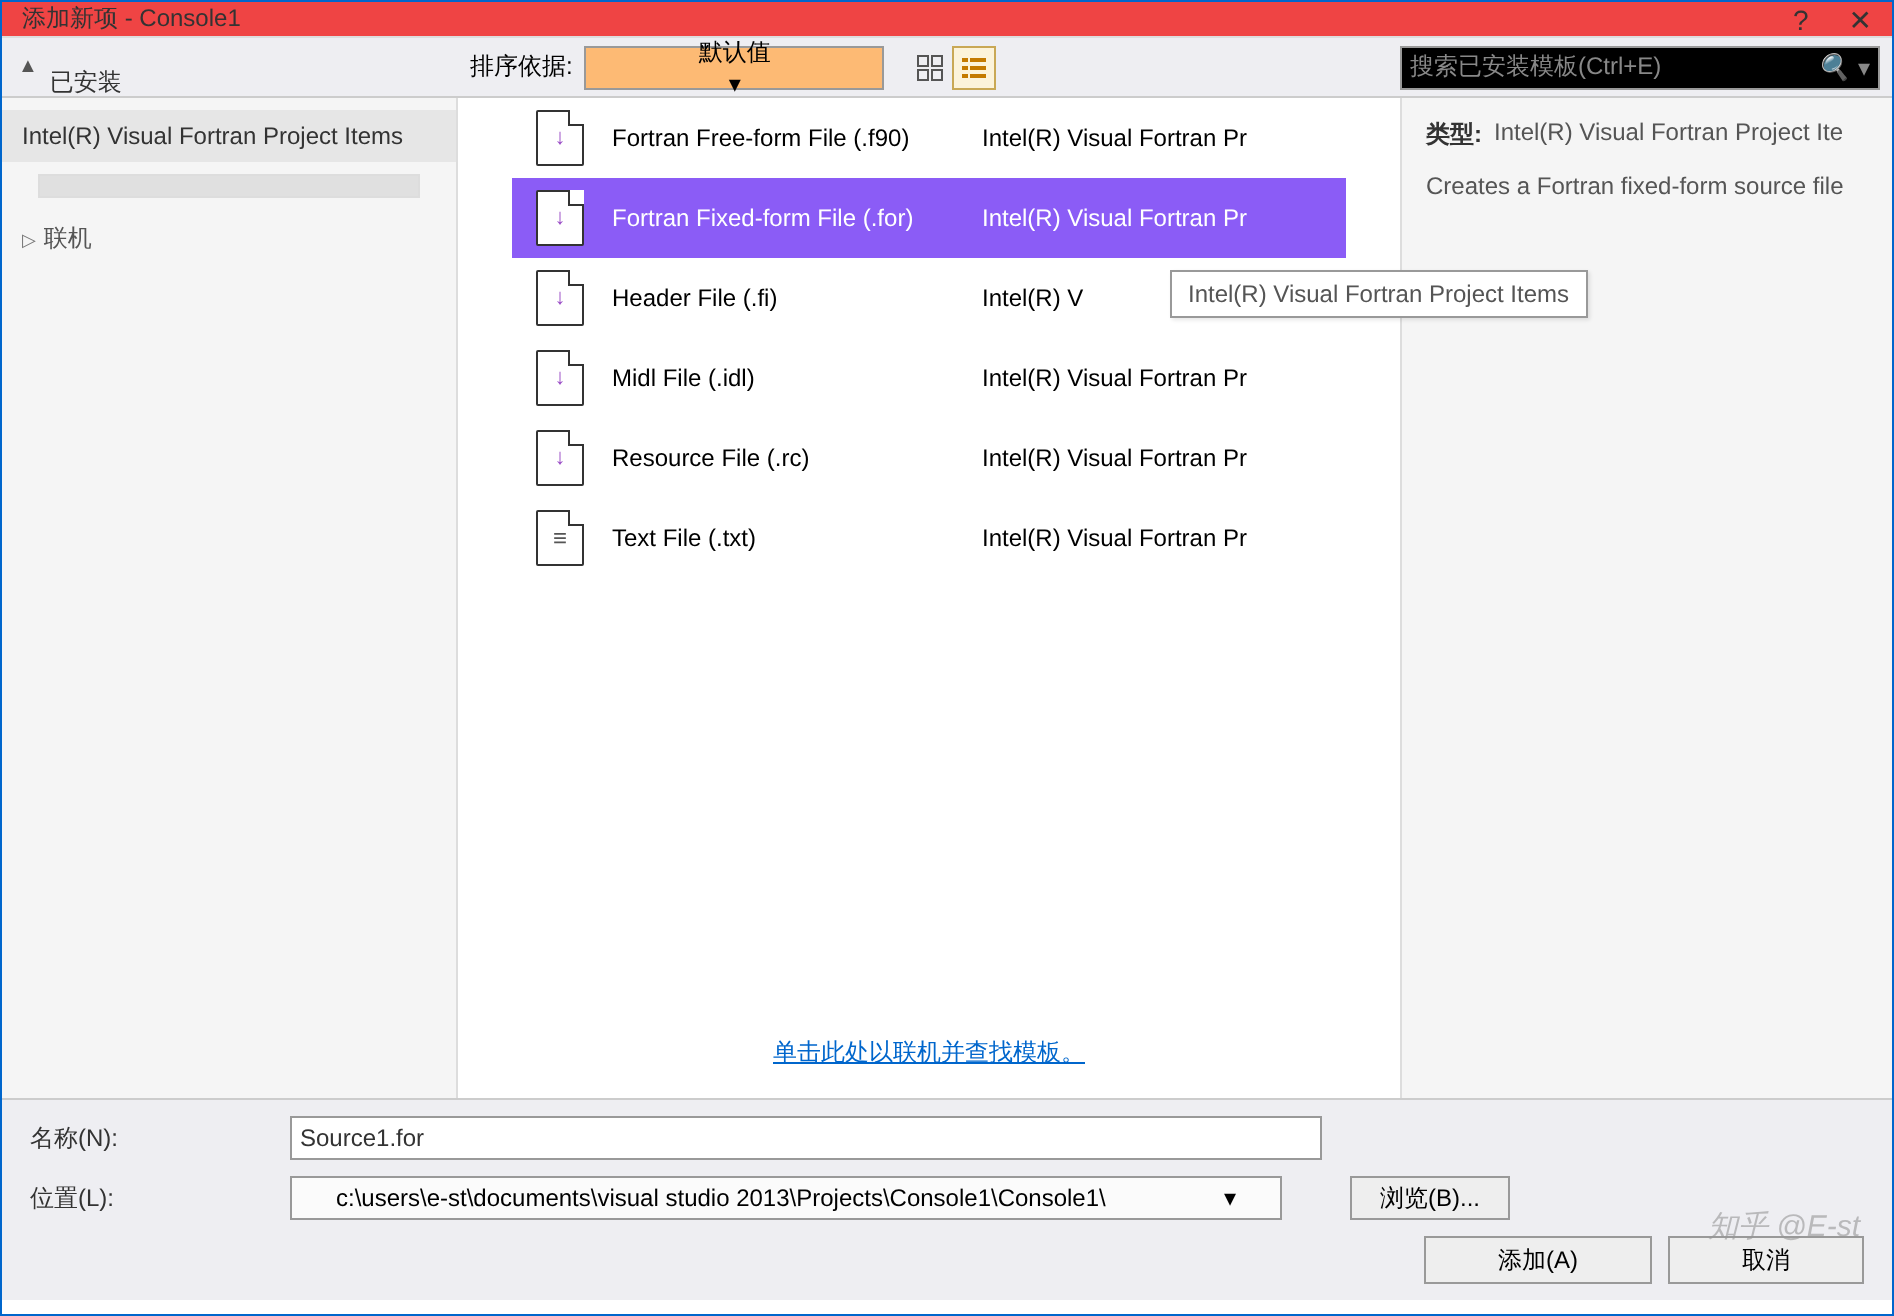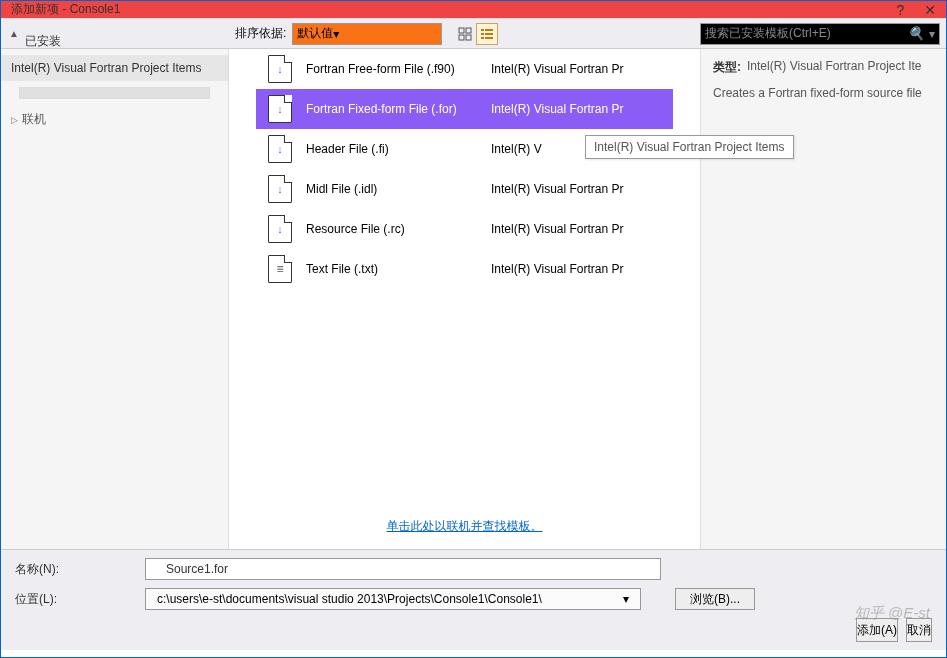--- a/index.html
+++ b/index.html
@@ -8,21 +8,21 @@
 .titlebar { height: 18px; background: #ef4444; display: flex; align-items: center; padding: 0 10px; border-bottom: 1px solid #ddd; }
 .titlebar-title { flex: 1; color: #333; }
 .titlebar-btns { display: flex; gap: 20px; color: #333; }
 .titlebar-btn { cursor: pointer; font-size: 14px; }
 
 .toolbar { height: 30px; background: #eeeef2; display: flex; align-items: center; border-bottom: 1px solid #ccc; }
 .sidebar-header { width: 228px; padding: 0 8px; display: flex; align-items: center; height: 100%; }
 .expand-icon { margin-right: 6px; font-size: 10px; color: #555; }
 .installed-label { color: #333; margin-top: 16px; }
 .sort-section { display: flex; align-items: center; gap: 6px; padding: 0 6px; }
-.sort-combo { width: 150px; height: 22px; border: 1px solid #999; background: #f97316; padding: 0 4px; display: flex; align-items: center; justify-content: flex-start; }
+.sort-combo { width: 150px; height: 22px; border: 1px solid #999; background: #fdba74; padding: 0 4px; display: flex; align-items: center; justify-content: center; flex-direction: column; }
 .view-btns { display: flex; margin-left: 6px; }
 .view-btn { width: 22px; height: 22px; border: 1px solid transparent; display: flex; align-items: center; justify-content: center; cursor: pointer; }
 .view-btn.active { border: 1px solid #c9a855; background: #fcf3da; }
 .toolbar-spacer { flex: 1; }
 .search-box { width: 240px; height: 22px; border: 1px solid #999; background: #000000; margin-right: 6px; display: flex; align-items: center; padding: 0 4px; color: #888; }
 .search-placeholder { flex: 1; }
 .search-icon-sym { font-style: italic; font-size: 13px; }
 
 .main { display: flex; height: 500px; gap: 27px; }
 .sidebar { width: 228px; background: #f5f5f5; border-right: 1px solid #ddd; padding-top: 6px; }
@@ -48,25 +48,25 @@
 .details { width: 246px; background: #f5f5f5; border-left: 1px solid #ddd; padding: 10px 12px; position: relative; }
 .detail-type-row { display: flex; gap: 6px; margin-bottom: 8px; }
 .detail-type-label { font-weight: bold; color: #333; }
 .detail-type-value { color: #555; overflow: hidden; white-space: nowrap; }
 .detail-desc { color: #555; line-height: 1.5; }
 .tooltip { position: absolute; top: 86px; left: -116px; background: #fff; border: 1px solid #999; padding: 4px 8px; color: #555; white-space: nowrap; box-shadow: 1px 1px 2px rgba(0,0,0,0.1); }
 
 .bottom { background: #eeeef2; border-top: 1px solid #ccc; padding: 8px 14px; }
 .form-row { display: flex; align-items: center; margin-bottom: 8px; gap: 10px; }
 .form-label { width: 120px; color: #333; }
-.form-input { flex: 1; max-width: 516px; height: 22px; border: 1px solid #999; background: #fff; padding: 0 20px; color: #333; display: flex; align-items: center; }
-.form-combo { flex: 1; max-width: 496px; height: 22px; border: 1px solid #999; background: #fbfbfb; padding: 0 11px; display: flex; align-items: center; justify-content: space-between; }
+.form-input { flex: 1; max-width: 516px; height: 22px; border: 1px solid #999; background: #fff; padding: 0 4px; color: #333; display: flex; align-items: center; }
+.form-combo { flex: 1; max-width: 496px; height: 22px; border: 1px solid #999; background: #fbfbfb; padding: 0 22px; display: flex; align-items: center; justify-content: space-between; }
 .browse-btn { height: 22px; padding: 0 14px; border: 1px solid #999; background: #eee; cursor: pointer; margin-left: 24px; }
 .btn-row { display: flex; justify-content: flex-end; gap: 8px; margin-top: 4px; }
-.dlg-btn { padding: 2px 0; height: 24px; border: 1px solid #999; background: #eee; cursor: pointer; }
+.dlg-btn { padding: 2px 36px; height: 24px; border: 1px solid #999; background: #eee; cursor: pointer; }
 .watermark { position: absolute; right: 16px; bottom: 34px; color: rgba(150,150,150,0.6); font-size: 15px; font-style: italic; pointer-events: none; }
 
 svg.grid-ico { width: 14px; height: 14px; }
 svg.list-ico { width: 14px; height: 14px; }
 </style>
 </head>
 <body>
 
 <div class="titlebar">
   <span class="titlebar-title">添加新项 - Console1</span>

